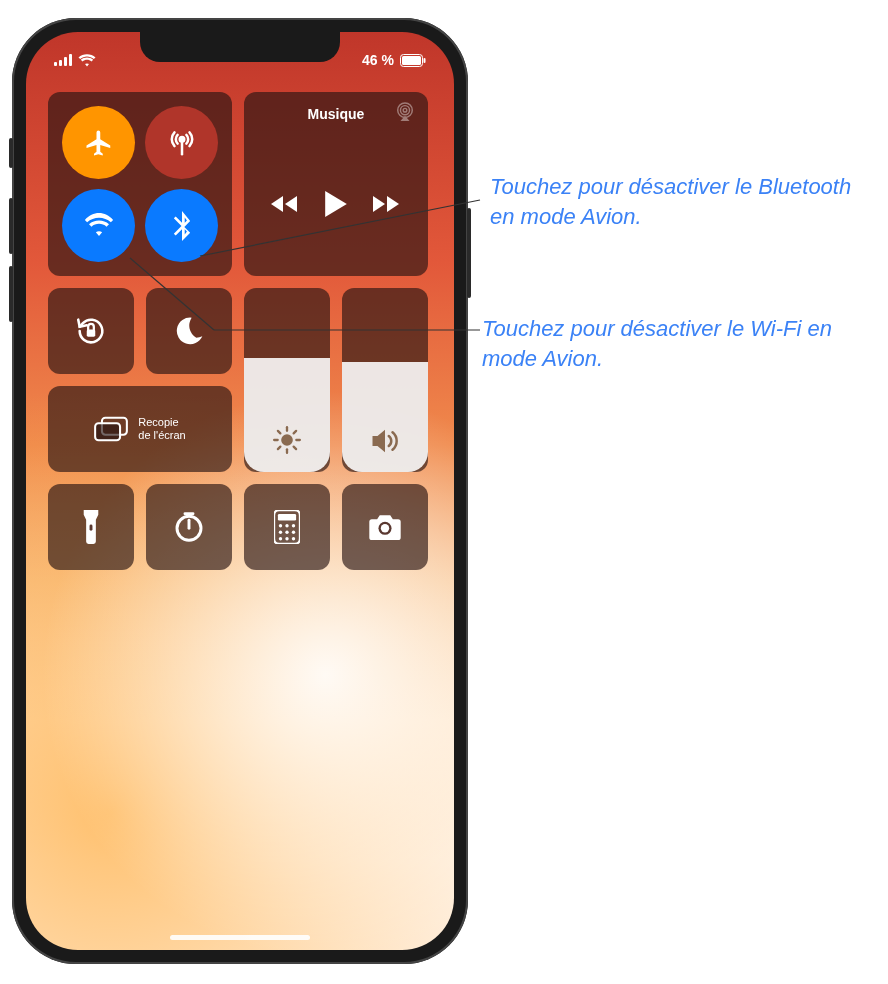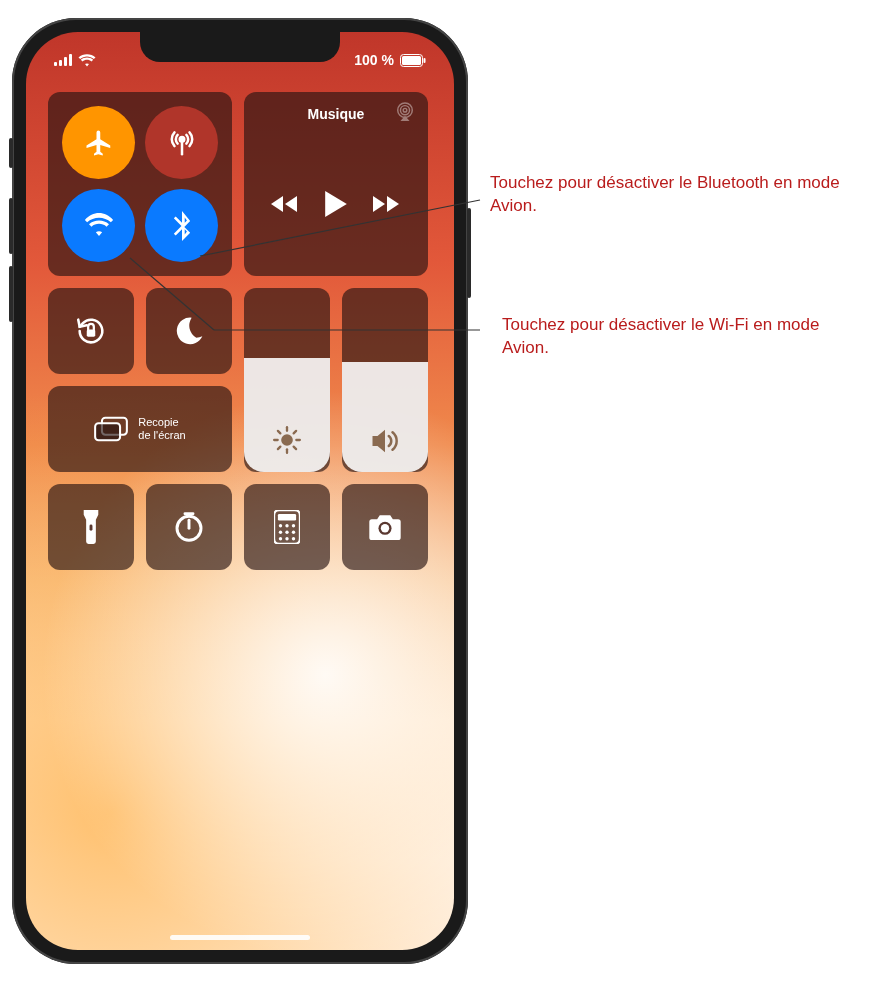--- a/index.html
+++ b/index.html
@@ -164,26 +164,27 @@
     left: 50%;
     transform: translateX(-50%);
     width: 140px;
     height: 5px;
     background: rgba(255,255,255,0.9);
     border-radius: 3px;
   }
 
   .callout {
     position: absolute;
-    font-size: 17px;
-    color: #b91c1c;
+    font-size: 22px;
+    color: #3b82f6;
     line-height: 1.35;
+    font-style: italic;
   }
   .c1 { left: 490px; top: 172px; }
-  .c2 { left: 502px; top: 314px; }
+  .c2 { left: 482px; top: 314px; }
   svg { display: block; }
   .leader {
     position: absolute;
     pointer-events: none;
   }
 </style>
 </head>
 <body>
 
 <div class="phone">
@@ -207,21 +208,21 @@
               </g>
             </svg>
         </span>
         <span>
           <svg width="18" height="13" viewBox="0 0 18 13">
               <path fill="#fff" d="M9 12.5 L11 10 C10 9.2 8 9.2 7 10 Z M4.5 7.5 C7 5.3 11 5.3 13.5 7.5 L15.2 5.8 C11.8 2.8 6.2 2.8 2.8 5.8 Z M0.5 3.5 C5 -0.8 13 -0.8 17.5 3.5 L15.8 5.1 C12.1 1.7 5.9 1.7 2.2 5.1 Z"></path>
             </svg>
         </span>
       </div>
       <div class="status-right">
-        <span>100 %</span>
+        <span>46 %</span>
         <span>
           <svg width="26" height="13" viewBox="0 0 26 13">
               <rect x="0.5" y="0.5" width="22" height="12" rx="3" fill="none" stroke="#fff" stroke-width="1"></rect>
               <rect x="2" y="2" width="19" height="9" rx="1.5" fill="#fff"></rect>
               <rect x="23.5" y="4" width="2" height="5" rx="1" fill="#fff"></rect>
             </svg>
         </span>
       </div>
     </div>
 

